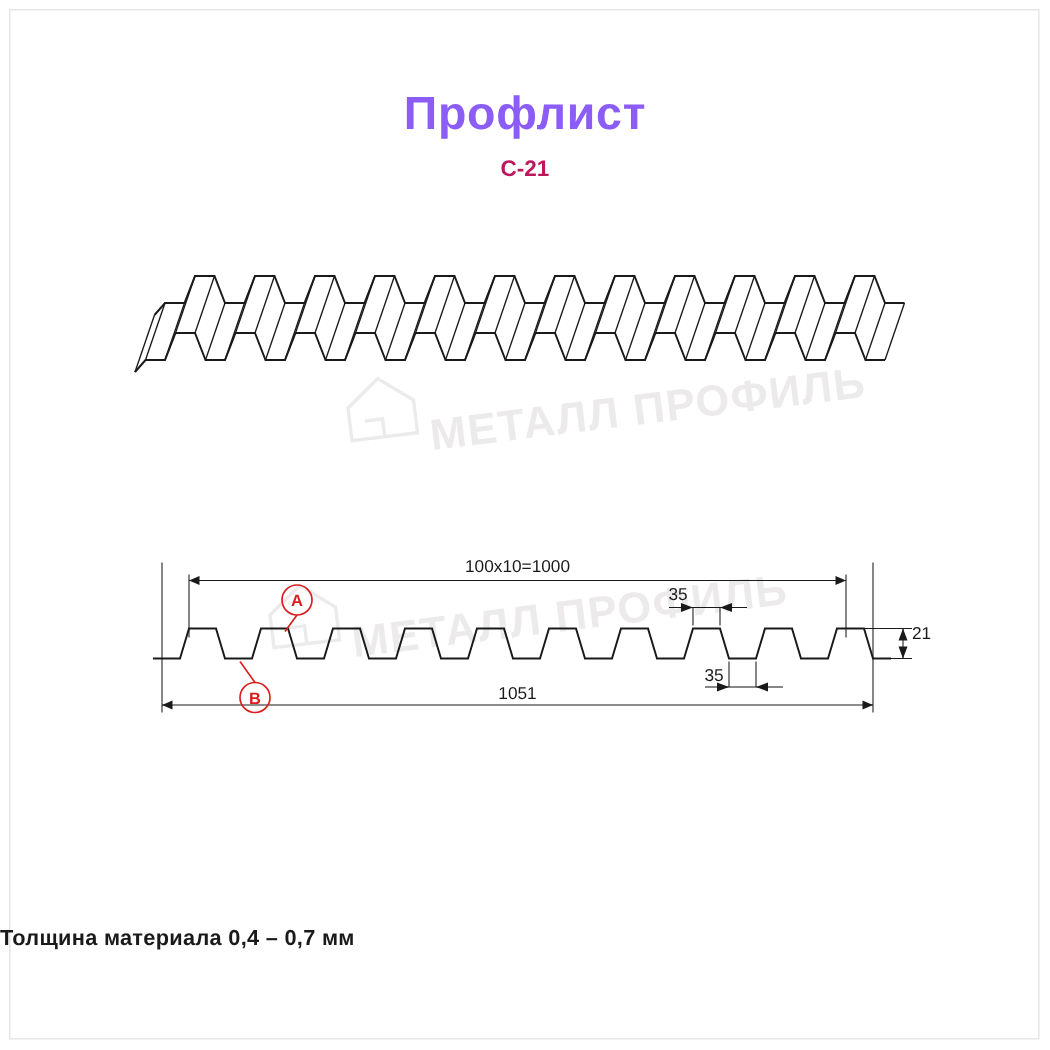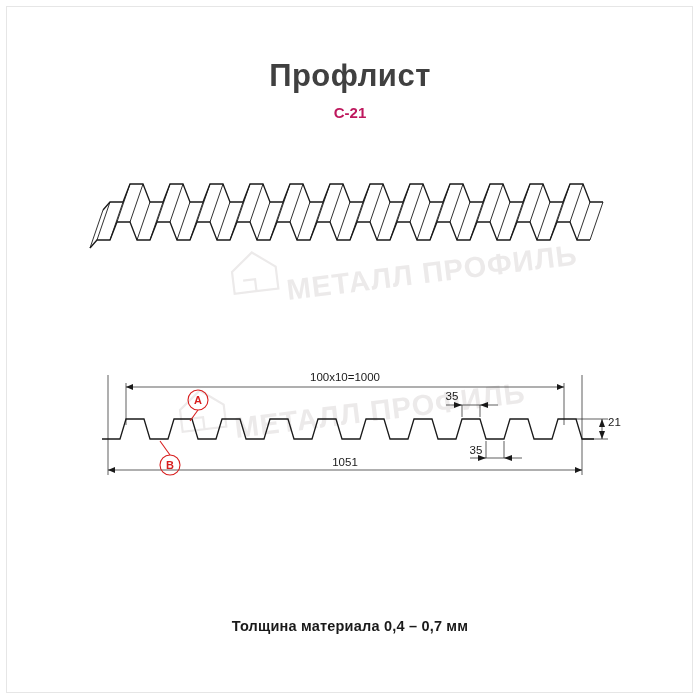--- a/index.html
+++ b/index.html
@@ -31,38 +31,38 @@
   }
   .title {
     position: absolute;
     top: 58px;
     left: 0;
     width: 700px;
     text-align: center;
     font-size: 31px;
     font-weight: bold;
     letter-spacing: 0.5px;
-    color: #404040;
+    color: #8b5cf6;
   }
   .subtitle {
     position: absolute;
     top: 104px;
     left: 0;
     width: 700px;
     text-align: center;
     font-size: 15px;
     font-weight: bold;
     color: #be185d;
   }
   .footnote {
     position: absolute;
     top: 618px;
     left: 0;
     width: 700px;
-    text-align: center;
+    text-align: left;
     font-size: 14.5px;
     font-weight: bold;
     letter-spacing: 0.2px;
     color: #1a1a1a;
   }
   .sheet3d {
     position: absolute;
     left: 85px;
     top: 150px;
     width: 530px;

